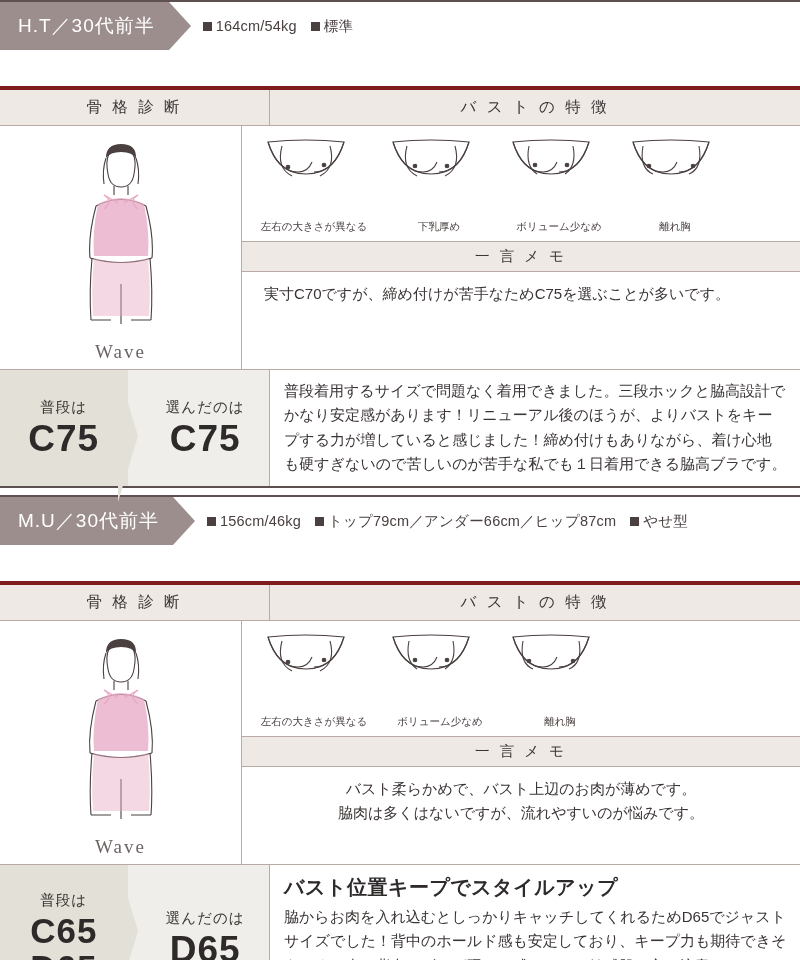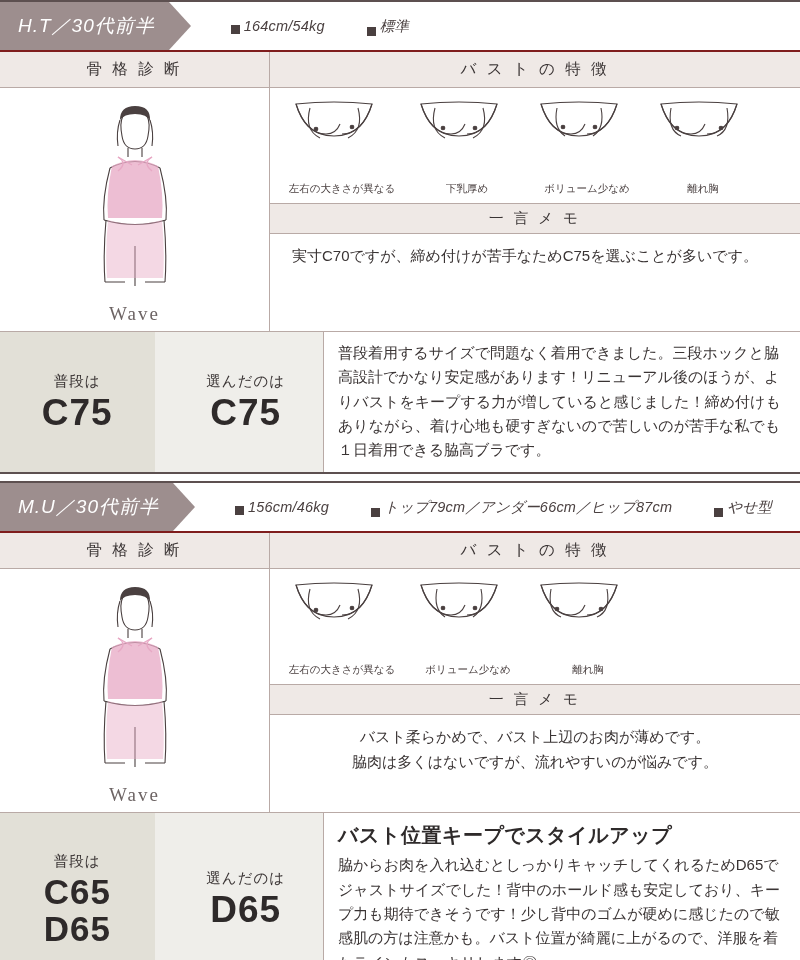--- a/index.html
+++ b/index.html
@@ -9,21 +9,21 @@
     background: #ffffff;
     font-family: "Liberation Sans", sans-serif;
     color: #3a3434;
   }
   .page { width: 800px; height: 960px; position: relative; }
 
   .review-block { width: 800px; border-top: 2px solid #5d5050; border-bottom: 2px solid #5d5050; }
   .review-block + .review-block { margin-top: 7px; }
 
   
-  .hdr { display: flex; align-items: stretch; height: 48px; background: #fff; font-style: italic; }
+  .hdr { display: flex; align-items: stretch; height: 48px; background: #fff; }
   .hdr-name {
     background: #9d8e8e;
     color: #ffffff;
     font-size: 19px;
     letter-spacing: 1px;
     display: flex; align-items: center;
     padding: 0 14px 0 18px;
     white-space: nowrap;
     position: relative;
   }
@@ -36,47 +36,47 @@
   }
   .hdr-specs {
     flex: 1;
     display: flex; align-items: center;
     padding-left: 34px;
     font-size: 14.5px;
     color: #4a4040;
     letter-spacing: .2px;
     white-space: nowrap;
   }
-  .spec-item { margin-right: 14px; display: inline-flex; align-items: flex-end; margin-left: 28px; }
+  .spec-item { margin-right: 14px; display: inline-flex; align-items: center; }
   .sq { display: inline-block; width: 9px; height: 9px; background: #4a4040; margin-right: 4px; }
 
   
-  .colhdr { display: flex; background: #efe9e6; border-top: 2px solid #7f1d1d; border-bottom: 1px solid #b9aaa6; }
+  .colhdr { display: flex; background: #efe9e6; border-top: 4px solid #7f1d1d; border-bottom: 1px solid #b9aaa6; margin-top: 36px; }
   .colhdr .c1 { width: 270px; text-align: center; padding: 7px 0; font-size: 15.5px; letter-spacing: 3px; border-right: 1px solid #b9aaa6; }
   .colhdr .c2 { flex: 1; text-align: center; padding: 7px 0; font-size: 15.5px; letter-spacing: 3px; }
 
   
   .body-row { display: flex; border-bottom: 1px solid #b9aaa6; }
-  .body-left { width: 270px; border-right: 1px solid #b9aaa6; padding: 8px 0 6px; display: flex; flex-direction: column; align-items: center; }
+  .body-left { width: 242px; border-right: 1px solid #b9aaa6; padding: 8px 0 6px; display: flex; flex-direction: column; align-items: center; }
   .body-right { flex: 1; display: flex; flex-direction: column; }
 
   .figure-wrap { position: relative; }
   .frame-label { font-family: "Liberation Serif", serif; font-size: 19px; color: #6d6464; letter-spacing: 2px; margin-top: 2px; }
 
   .busts { padding: 10px 0 2px; }
   .bust-labels { display: flex; font-size: 10.5px; color: #4a4040; padding: 0 6px 7px; }
   .bust-labels span { text-align: center; }
 
   .memo-hdr { background: #efe9e6; border-top: 1px solid #b9aaa6; border-bottom: 1px solid #b9aaa6; text-align: center; padding: 5px 0; font-size: 14.5px; letter-spacing: 3px; }
   .memo-body { padding: 10px 14px 12px 22px; font-size: 15px; line-height: 1.62; }
   .memo-body.center { text-align: center; padding-left: 14px; }
 
   
   .verdict { display: flex; }
-  .verdict-left { width: 324px; background: #e2e0d7; display: flex; position: relative; border-right: 1px solid #b9aaa6; }
+  .verdict-left { width: 270px; background: #e2e0d7; display: flex; position: relative; border-right: 1px solid #b9aaa6; }
   .vl-col { flex: 1; display: flex; flex-direction: column; align-items: center; justify-content: center; padding: 8px 0; }
   .vl-col.usual { background: #e2e0d7; }
   .vl-col.chosen { background: #efeeea; padding-left: 14px; }
   .vl-sep { position: absolute; left: 118px; top: 0; bottom: 0; width: 0; }
   .vl-sep::before {
     content: ""; position: absolute; left: 0; top: 0;
     border-top: 66px solid transparent; border-bottom: 66px solid transparent;
     border-left: 20px solid #e2e0d7; z-index: 2;
   }
   .vl-label { font-size: 14.5px; letter-spacing: 1px; margin-bottom: 2px; color: #3a3434; }

